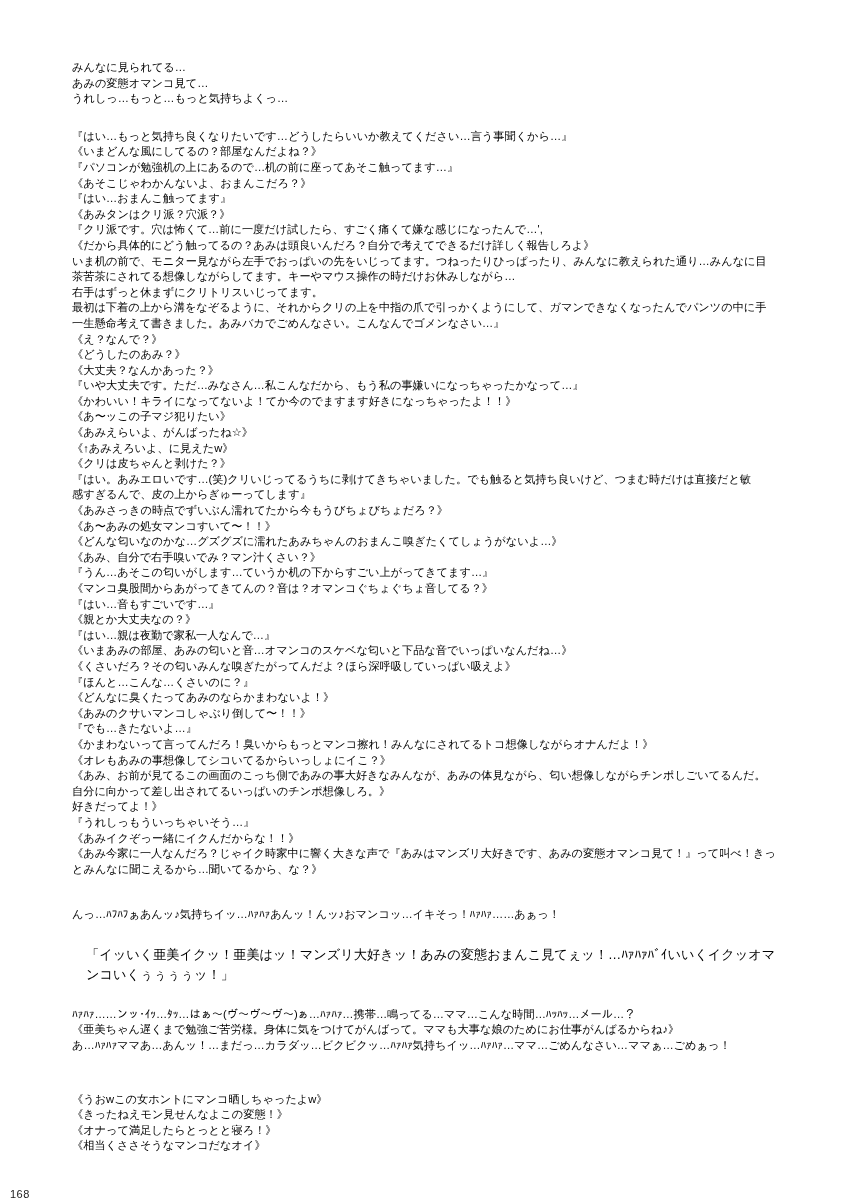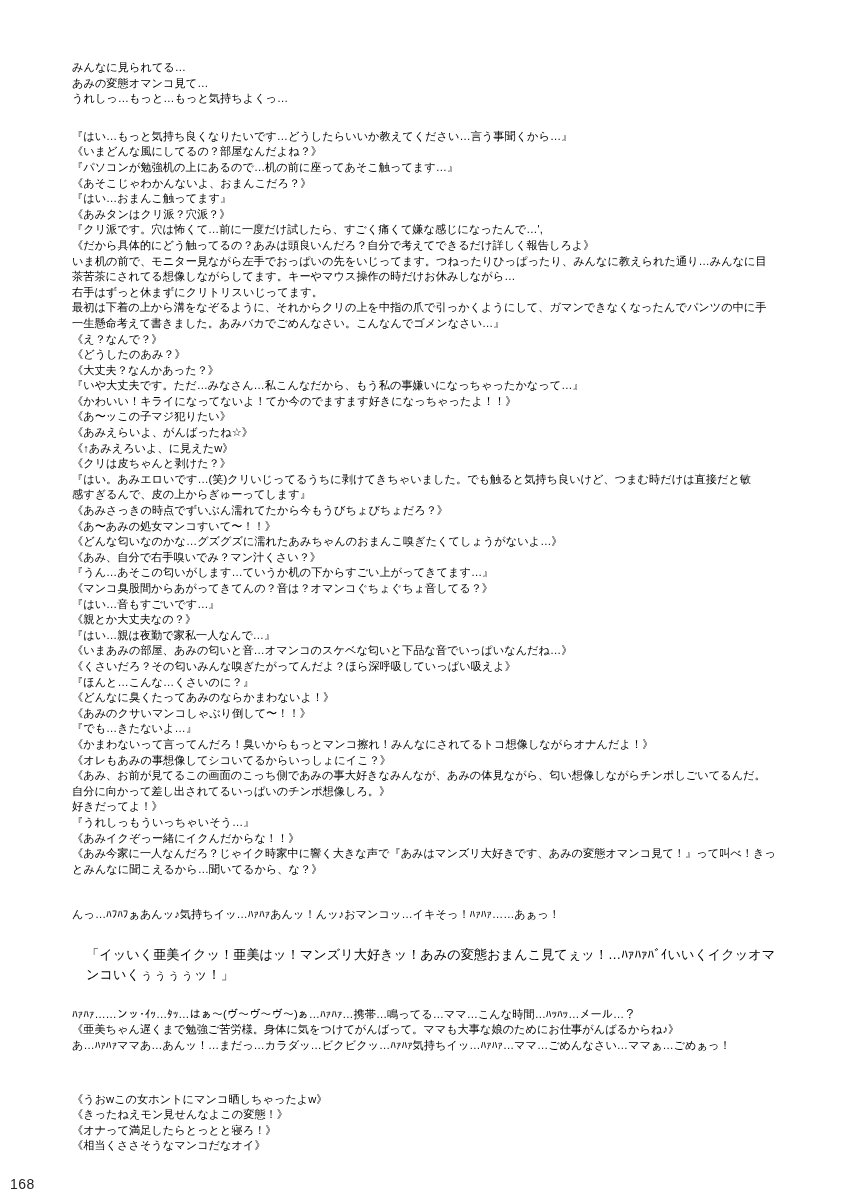--- a/index.html
+++ b/index.html
@@ -40,22 +40,22 @@
     font-size: 13.2px;
     line-height: 20px;
     font-weight: normal;
   }
   .indent-quote {
     padding-left: 14px;
   }
   .pagenum {
     position: absolute;
     left: 10px;
-    bottom: 8px;
-    font-size: 14px;
+    bottom: 0;
+    font-size: 11px;
     color: #222;
     letter-spacing: 0.5px;
   }
 </style>
 </head>
 <body>
 
 <div class="page">
   <div class="content">
 

